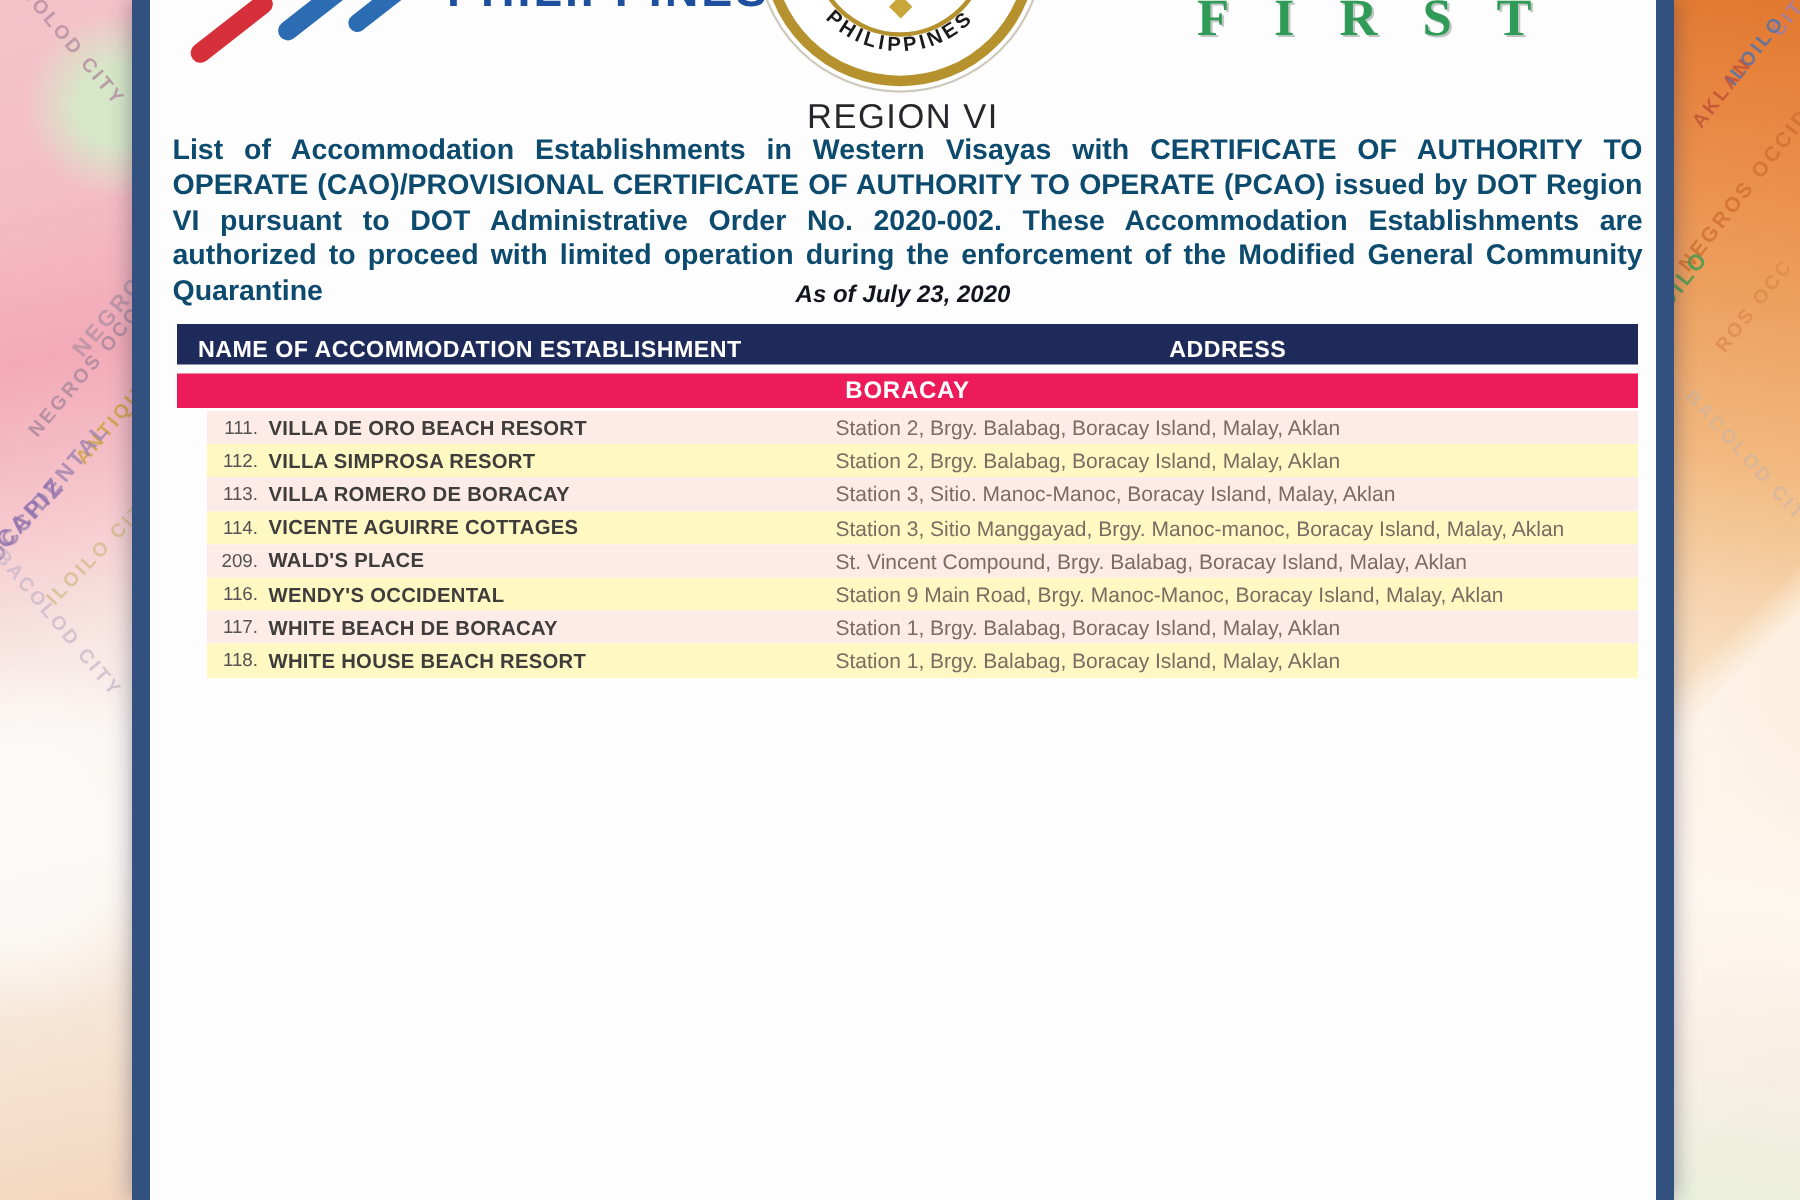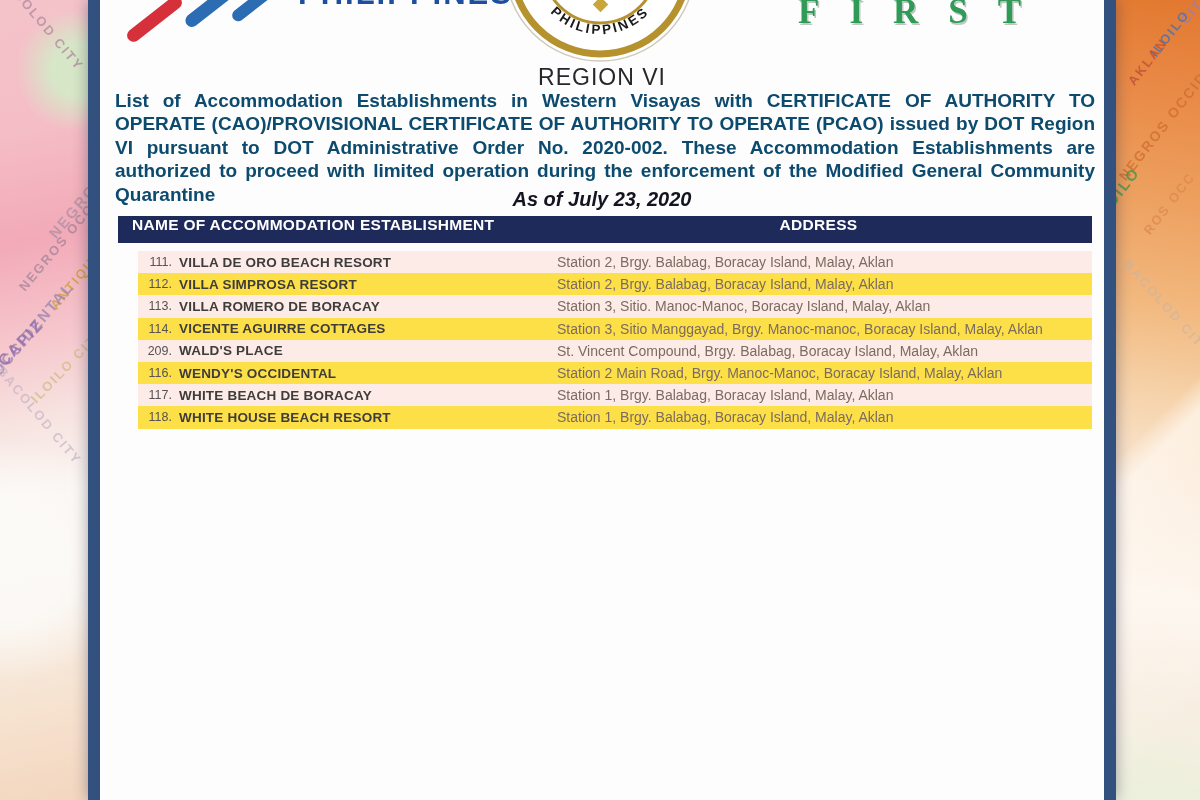--- a/index.html
+++ b/index.html
@@ -54,35 +54,35 @@
     font-family:"Liberation Serif",serif;font-weight:bold;font-size:35px;letter-spacing:30px;
     color:#2f9b57;text-shadow:1.5px 1.5px 0 rgba(120,130,125,.45);white-space:nowrap;}
 
   .region-label{position:absolute;left:0;right:0;top:64px;text-align:center;
     font-size:23px;letter-spacing:1px;color:#26262b;}
 
   .intro{position:absolute;left:15px;right:9px;top:89px;text-align:justify;
     font-size:19px;line-height:23.4px;color:#0c4a6e;font-weight:bold;
     font-stretch:condensed;}
   .asof{position:absolute;left:0;right:0;top:188px;text-align:center;
-    font-weight:bold;font-style:italic;font-size:20px;color:#141420;}
+    font-weight:bold;font-style:italic;font-size:16px;color:#141420;}
 
   
   .tbl{position:absolute;left:18px;top:216px;width:974px;}
-  .tbl-head{display:flex;align-items:flex-start;height:27px;background:#1e2a5a;color:#ffffff;
+  .tbl-head{display:flex;align-items:flex-end;height:27px;background:#1e2a5a;color:#ffffff;
     font-weight:bold;font-size:15.5px;letter-spacing:.3px;}
   .th-name{padding-left:14px;width:413px;}
   .th-addr{width:547px;text-align:center;}
   .tbl-gap1{height:6px;}
   .tbl-section{height:23px;background:#ee1b5b;color:#ffffff;font-weight:bold;
     font-size:16px;letter-spacing:.5px;display:flex;align-items:center;justify-content:center;}
   .tbl-gap2{height:2px;}
   .trow{display:flex;align-items:center;height:22.2px;font-size:13.5px;margin-left:20px;}
   .row-light{background:#fcebe7;}
-  .row-dark{background:#fde047;}
+  .row-dark{background:#fef9c3;}
   .c-no{width:34px;text-align:right;font-size:12.5px;color:#565254;}
   .c-name{flex:1;padding-left:7px;font-weight:bold;color:#3f3c3c;letter-spacing:.2px;}
   .c-addr{width:535px;padding-left:12px;font-size:14px;color:#7c6b62;}
 </style>
 </head>
 <body>
 
 <div class="page">
 
   <div class="bg-strip bg-left">
@@ -135,20 +135,21 @@
     <div class="intro">List of Accommodation Establishments in Western Visayas with CERTIFICATE OF AUTHORITY TO OPERATE (CAO)/PROVISIONAL CERTIFICATE OF AUTHORITY TO OPERATE (PCAO) issued by DOT Region VI pursuant to DOT Administrative Order No. 2020-002. These Accommodation Establishments are authorized to proceed with limited operation during the enforcement of the Modified General Community Quarantine</div>
 
     <div class="asof">As of July 23, 2020</div>
 
     <div class="tbl">
       <div class="tbl-head">
         <div class="th-name">NAME OF ACCOMMODATION ESTABLISHMENT</div>
         <div class="th-addr">ADDRESS</div>
       </div>
       <div class="tbl-gap1"></div>
+      <div class="tbl-section">BORACAY</div>
       <div class="tbl-gap2"></div>
       <div>
           <div class="trow row-light">
     <div class="c-no">111.</div>
     <div class="c-name">VILLA DE ORO BEACH RESORT</div>
     <div class="c-addr">Station 2, Brgy. Balabag, Boracay Island, Malay, Aklan</div>
   </div>
           <div class="trow row-dark">
     <div class="c-no">112.</div>
     <div class="c-name">VILLA SIMPROSA RESORT</div>
@@ -165,21 +166,21 @@
     <div class="c-addr">Station 3, Sitio Manggayad, Brgy. Manoc-manoc, Boracay Island, Malay, Aklan</div>
   </div>
           <div class="trow row-light">
     <div class="c-no">209.</div>
     <div class="c-name">WALD'S PLACE</div>
     <div class="c-addr">St. Vincent Compound, Brgy. Balabag, Boracay Island, Malay, Aklan</div>
   </div>
           <div class="trow row-dark">
     <div class="c-no">116.</div>
     <div class="c-name">WENDY'S OCCIDENTAL</div>
-    <div class="c-addr">Station 2 Main Road, Brgy. Manoc-Manoc, Boracay Island, Malay, Aklan</div>
+    <div class="c-addr">Station 9 Main Road, Brgy. Manoc-Manoc, Boracay Island, Malay, Aklan</div>
   </div>
           <div class="trow row-light">
     <div class="c-no">117.</div>
     <div class="c-name">WHITE BEACH DE BORACAY</div>
     <div class="c-addr">Station 1, Brgy. Balabag, Boracay Island, Malay, Aklan</div>
   </div>
           <div class="trow row-dark">
     <div class="c-no">118.</div>
     <div class="c-name">WHITE HOUSE BEACH RESORT</div>
     <div class="c-addr">Station 1, Brgy. Balabag, Boracay Island, Malay, Aklan</div>

